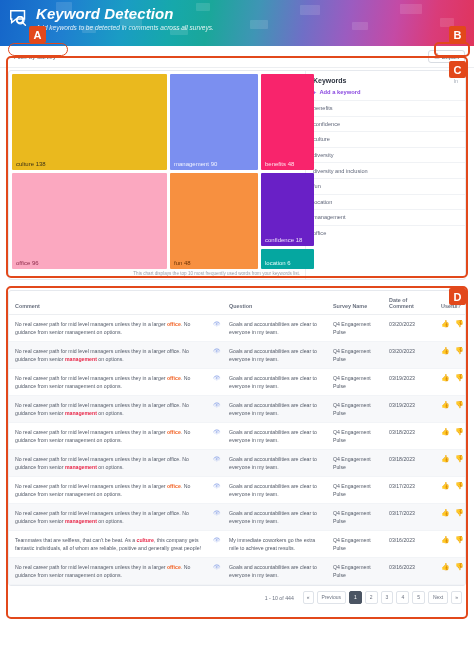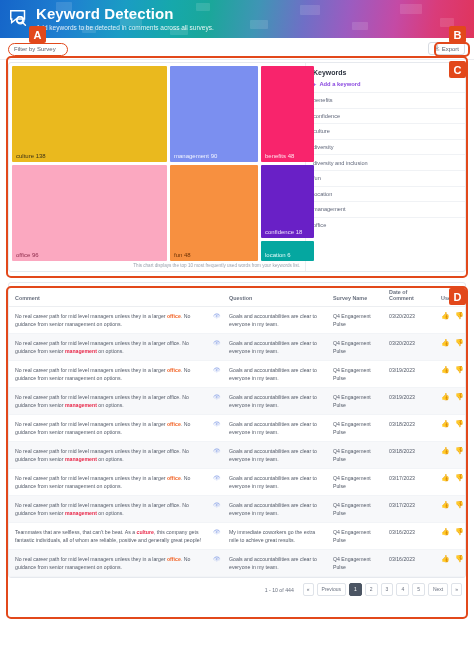--- a/index.html
+++ b/index.html
@@ -7,28 +7,29 @@
     width: 474px; height: 645px;
     font-family: "Liberation Sans", sans-serif;
     background: #ffffff;
     overflow: hidden;
   }
   body { position: relative; }
 
   
   .app-header {
     position: relative;
-    height: 38px;
+    height: 46px;
     background:
       linear-gradient(100deg,
         #1565c9 0%, #1f7fd0 14%, #1a9cc4 26%,
         #16a8ab 36%, #1aa79a 44%, #3f95b5 54%,
         #6f6fc6 64%, #9b5cc0 73%, #c44aa5 83%,
         #d93c7a 91%, #e0345c 100%);
     overflow: hidden;
+    font-style: italic;
   }
   .hdr-tiles { position: absolute; inset: 0; opacity: .12; }
   .hdr-tiles span {
     position: absolute; background: #fff; border-radius: 1px;
   }
   .hdr-inner {
     position: relative; z-index: 2;
     display: flex; align-items: flex-start;
     padding: 5px 0 0 8px;
   }

